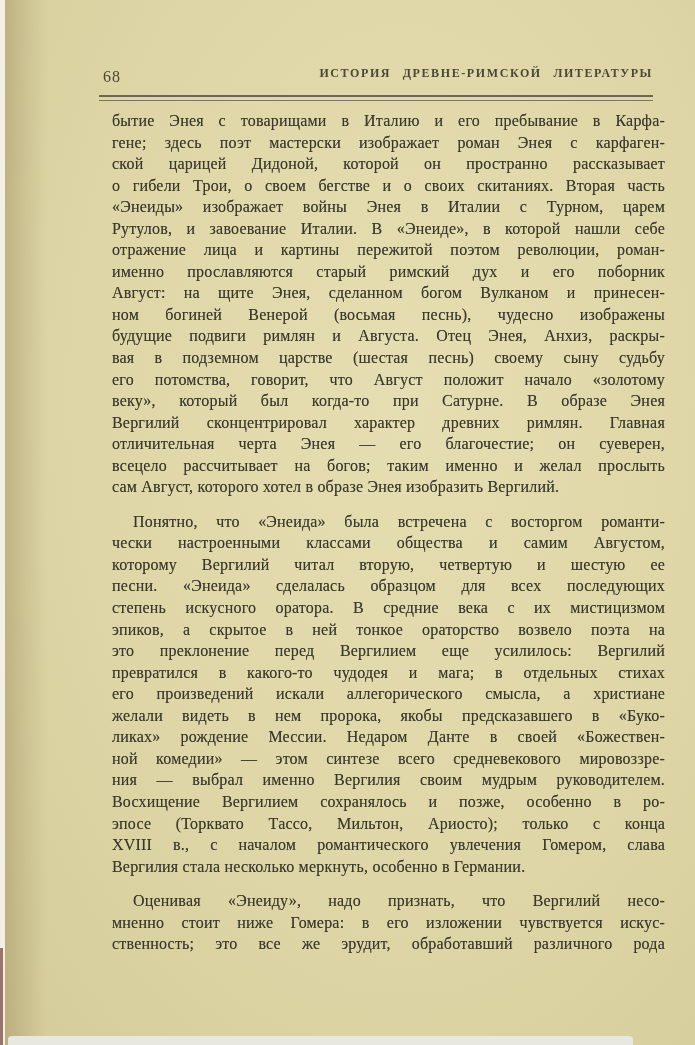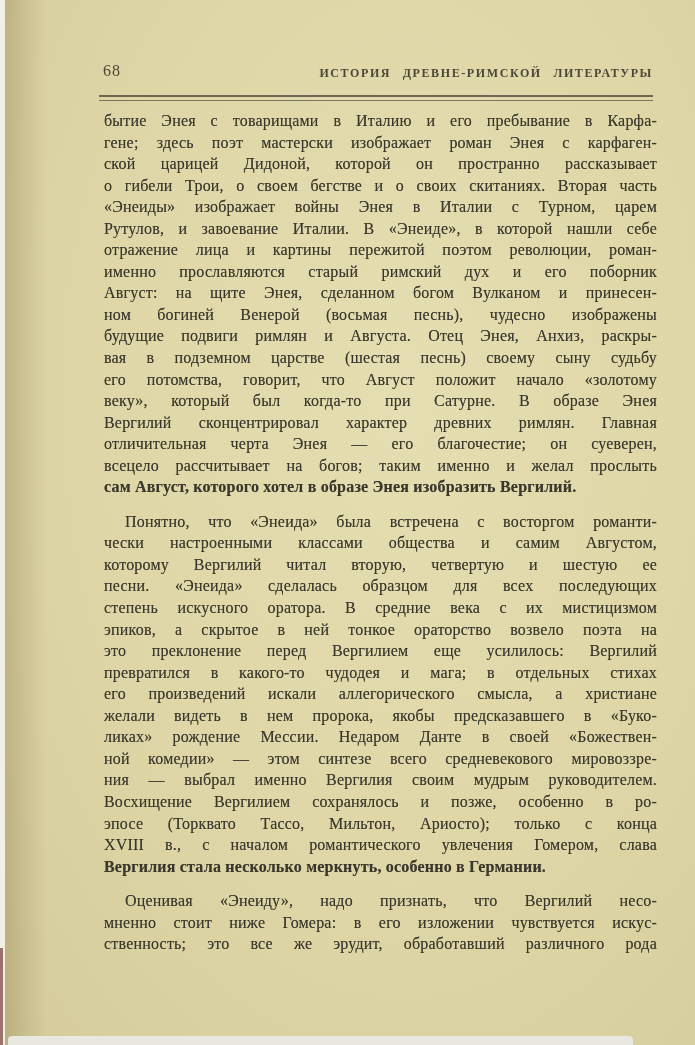--- a/index.html
+++ b/index.html
@@ -43,46 +43,46 @@
     background: var(--bottom-strip);
   }
   .edge-corner {
     position: absolute; left: 0; top: 948px;
     width: 3px; height: 97px;
     background: var(--corner-dark);
     opacity: 0.75;
   }
   .header { position: absolute; left: 0; top: 0; width: 695px; }
   .pagenum {
-    position: absolute; left: 103px; top: 62px;
+    position: absolute; left: 103px; top: 68px;
     font-size: 16px; letter-spacing: 1px; color: var(--header-ink);
   }
   .running-title {
     position: absolute; left: 100px; top: 66px; width: 553px;
     text-align: right;
     font-size: 12px; font-weight: bold;
     letter-spacing: 1.6px; word-spacing: 7px;
     color: var(--header-ink);
   }
   .rule {
     position: absolute; left: 99px; top: 95px;
     width: 554px; height: 3px;
     border-top: 2px solid rgba(90,85,68,0.85);
     border-bottom: 1px solid rgba(90,85,68,0.75);
   }
   .body-text {
-    position: absolute; left: 104px; top: 110px;
+    position: absolute; left: 112px; top: 110px;
     width: 553px;
     font-size: 16px; line-height: 21.55px;
     letter-spacing: 0.2px;
     color: var(--ink);
     text-shadow: 0 0 0.5px rgba(58,56,44,0.55);
   }
   .line { text-align: justify; text-align-last: justify; }
-  .line.parend { text-align-last: left; font-weight: bold; }
+  .line.parend { text-align-last: left; }
   .line.indent { text-indent: 21px; margin-top: 13px; }
 </style>
 </head>
 <body>
 
 <div class="page">
   <div class="edge-left"></div>
   <div class="gutter"></div>
   <div class="edge-bottom"></div>
   <div class="edge-corner"></div>

